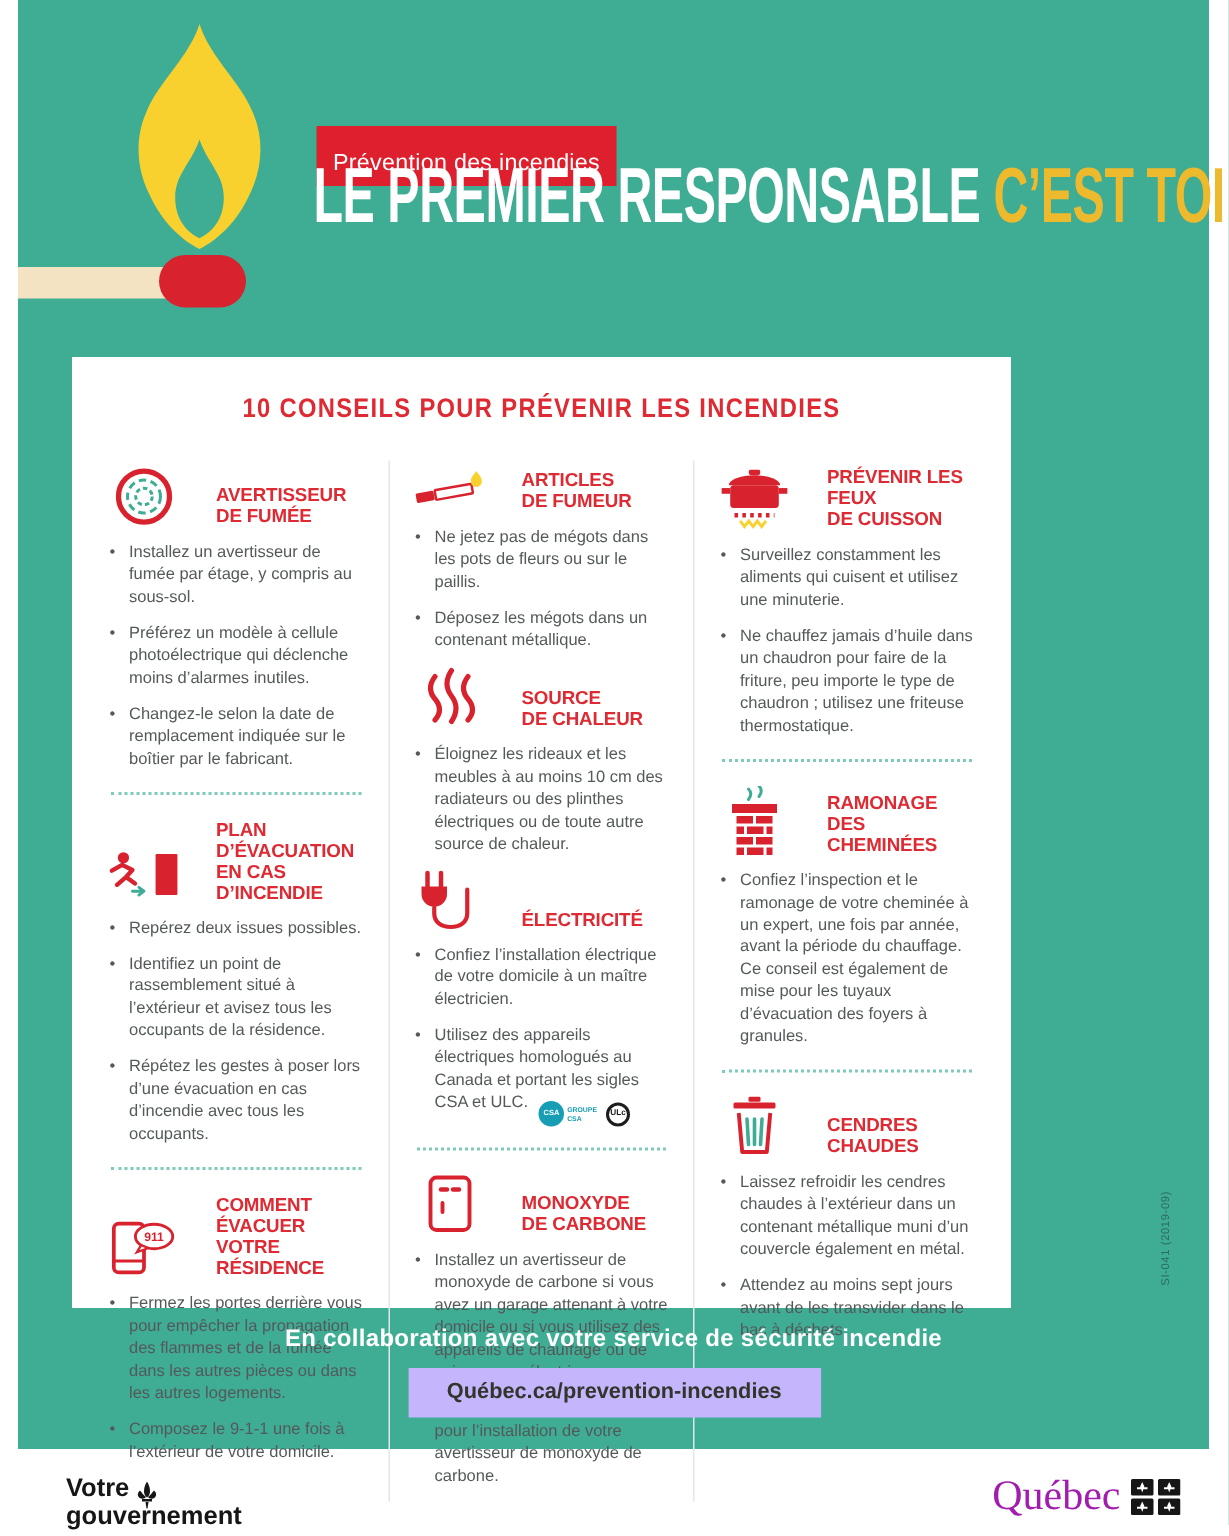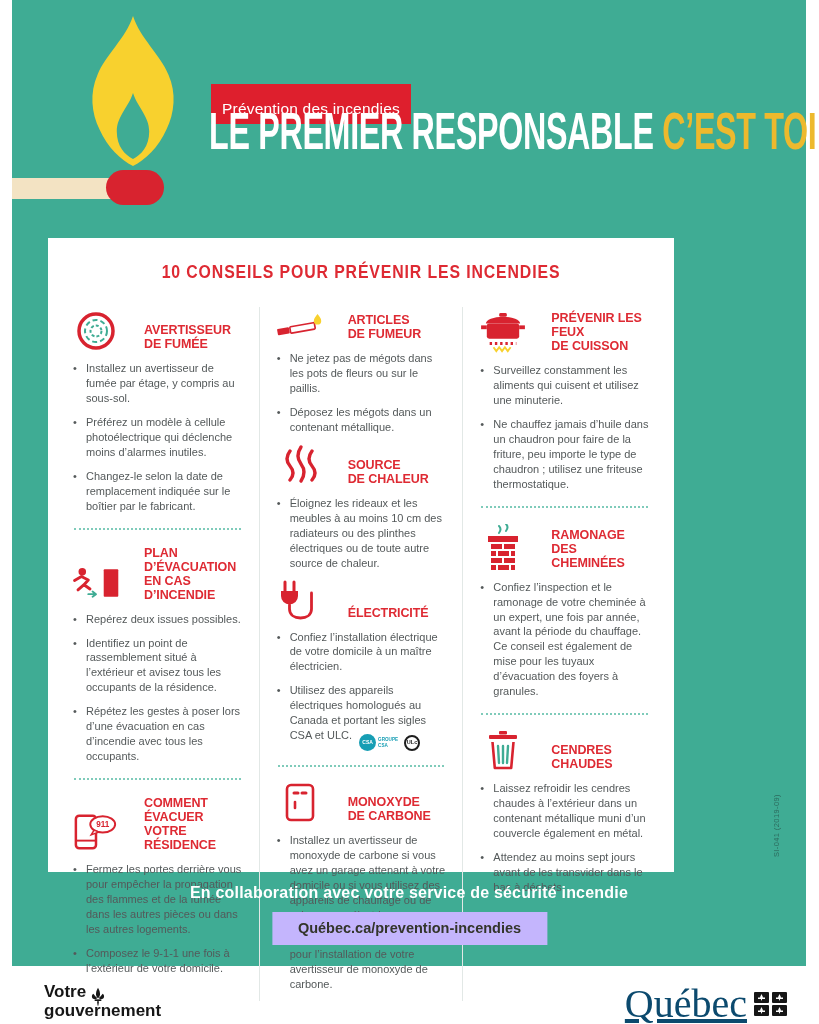--- a/index.html
+++ b/index.html
@@ -64,21 +64,21 @@
               transform:rotate(180deg); font-size:7.5px; color:#2C6B5E; letter-spacing:0.4px; }
 
   
   .gov-logo { position:absolute; left:44px; top:983px; color:#161616; }
   .gov-row1 { display:flex; align-items:flex-end; gap:4px; }
   .gov-logo .t1 { font-weight:bold; font-size:17px; line-height:1; }
   .gov-logo .t2 { font-weight:bold; font-size:17px; line-height:1; margin-top:2px; }
   .fleur { width:16px; height:22px; margin-bottom:-8px; }
 
   .quebec-logo { position:absolute; right:32px; top:984px; display:flex; align-items:center; gap:7px; }
-  .quebec-word { font-family:"Liberation Serif", serif; font-size:40px; color:#0c4a6e; line-height:1;text-decoration:underline; }
+  .quebec-word { font-family:"Liberation Serif", serif; font-size:28px; color:#a21caf; line-height:1; }
   .qc-flag { width:33px; height:24px; }
 </style>
 </head>
 <body>
 
 <div class="page">
   <div class="teal-bg"></div>
 
   <div class="match-stick"></div>
   <div class="match-head"></div>

